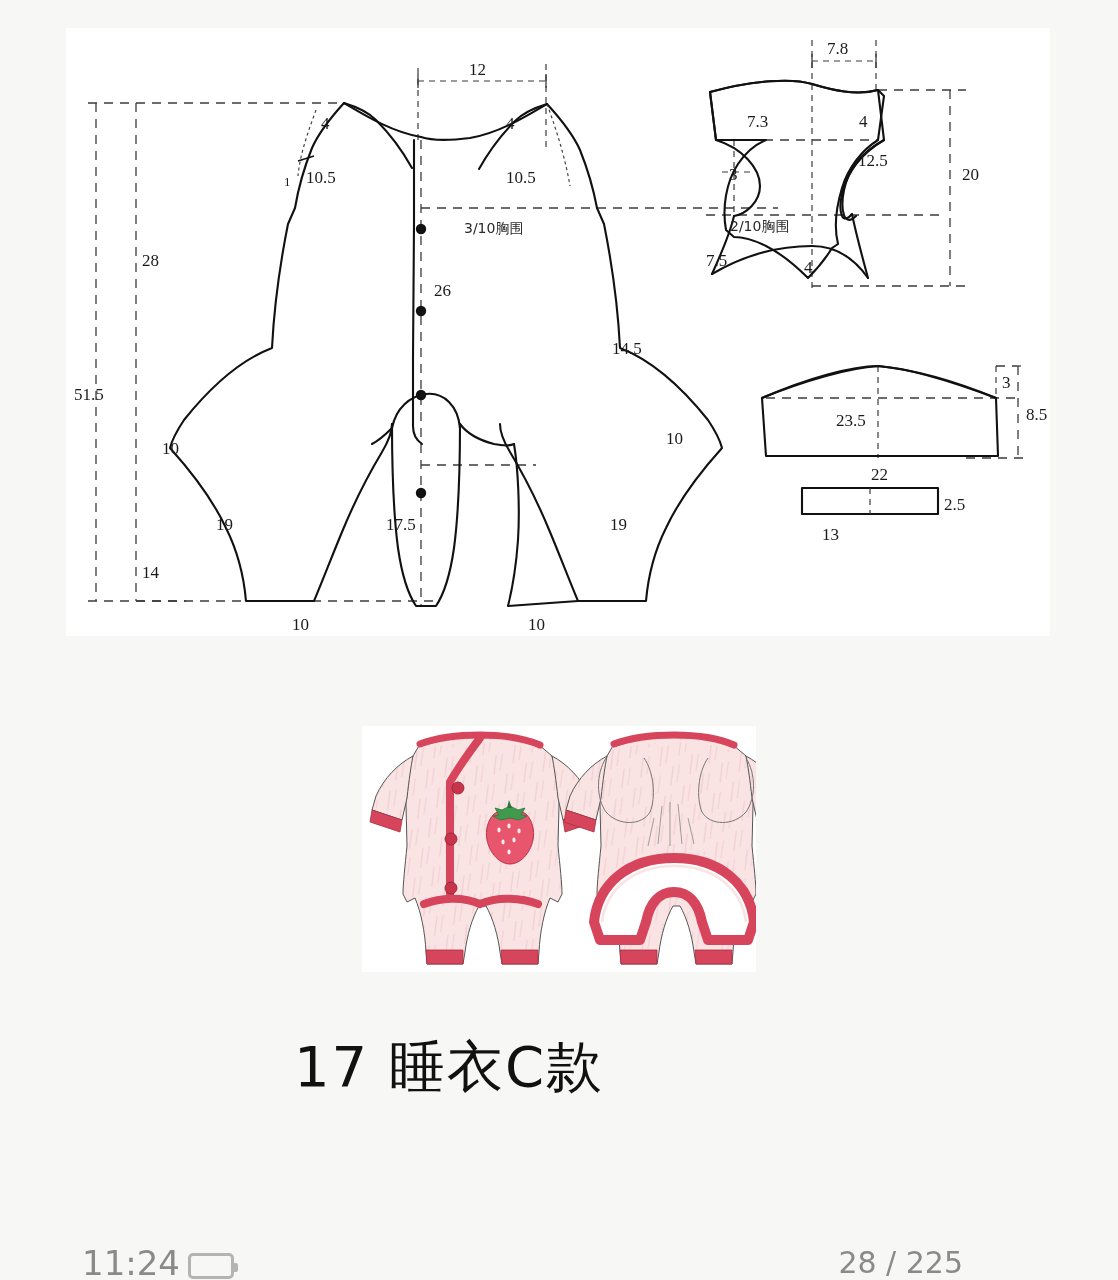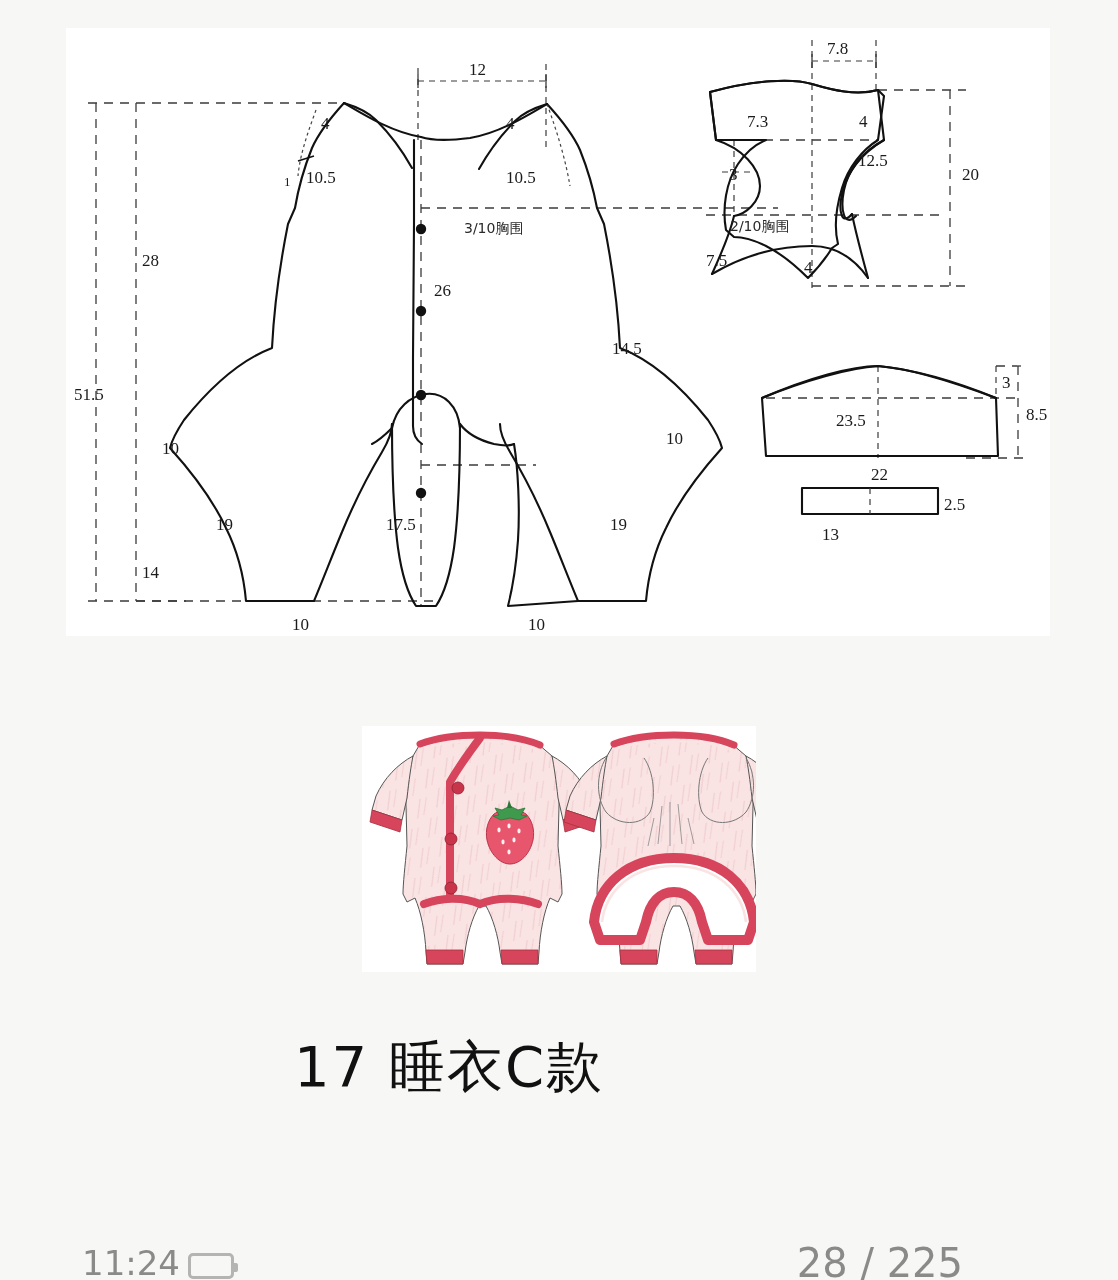--- a/index.html
+++ b/index.html
@@ -146,21 +146,21 @@
     width: 4px;
     height: 9px;
     background: #b4b4b2;
     border-radius: 0 2px 2px 0;
   }
   #status-page {
     position: absolute;
     right: 62px;
     top: 0px;
     font-family: "DejaVu Sans", "Liberation Sans", sans-serif;
-    font-size: 40px;
+    font-size: 30px;
     color: #8a8a88;
     line-height: 34px;
   }
 </style>
 </head>
 <body>
 
 <div id="pattern-panel">
   <svg id="pattern-svg" viewBox="0 0 984 608" xmlns="http://www.w3.org/2000/svg">
 

